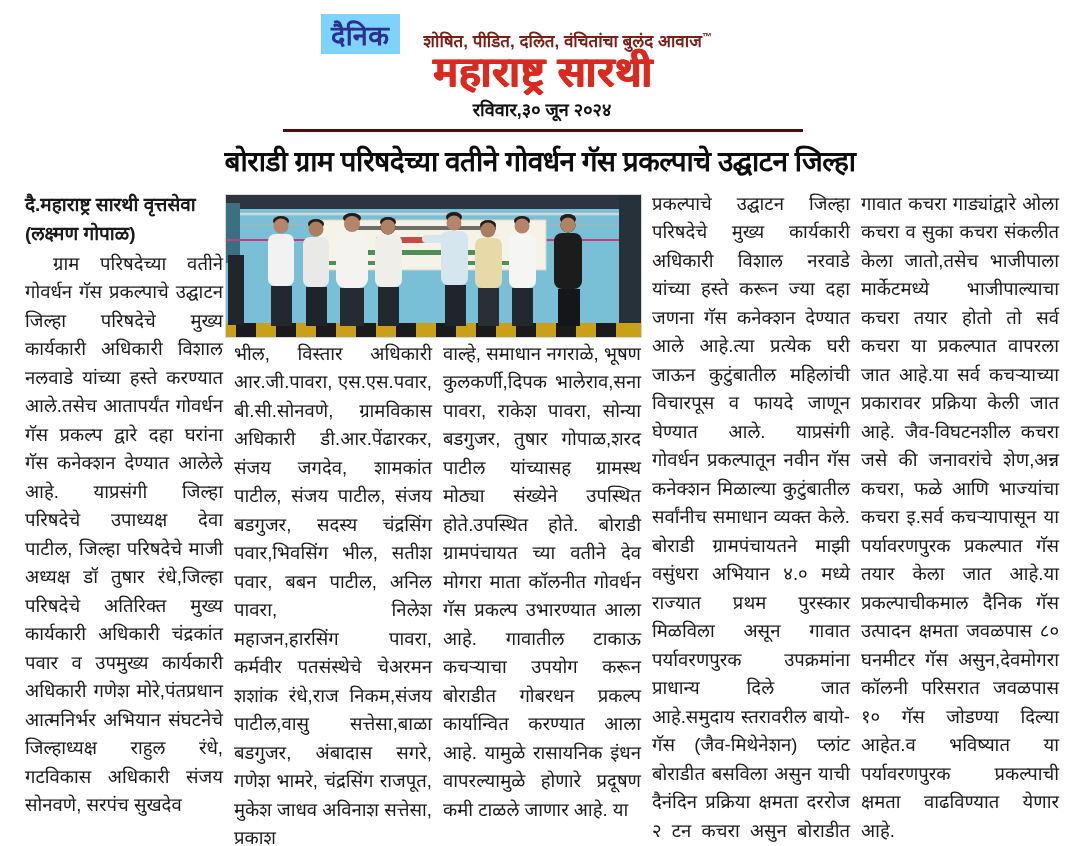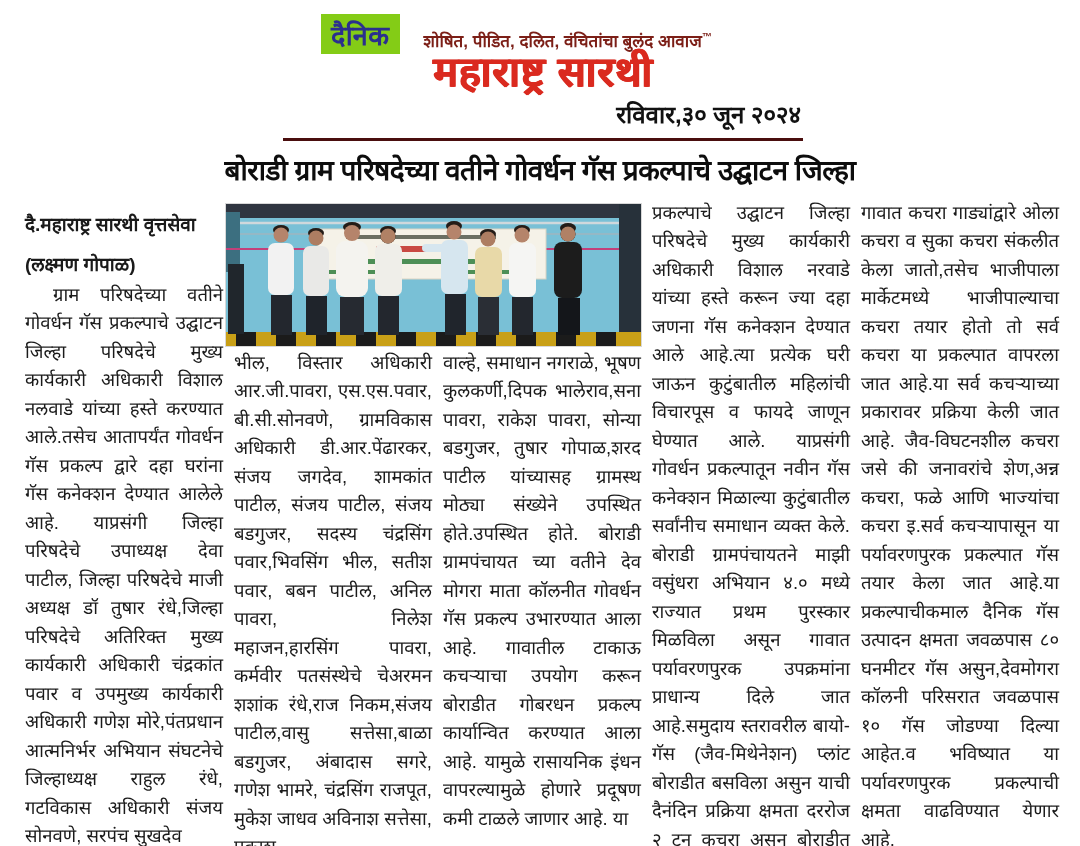--- a/index.html
+++ b/index.html
@@ -12,21 +12,21 @@
     color:#1a1a1a;
     overflow:hidden;
   }
   
   .masthead{width:520px;margin:0 auto;padding-top:14px;position:relative;left:3px;}
   .mast-row1{display:flex;align-items:flex-end;}
   .daily{
     display:inline-block;
     margin-left:38px;
     padding:2px 10px 1px;
-    background:#84cc16;
+    background:#7dd3fc;
     color:#2b2f8e;
     font-size:27px;font-weight:800;
     letter-spacing:.5px;
   }
   .tagline{
     margin-left:24px;
     padding-bottom:2px;
     color:#7c1f17;
     font-size:17px;font-weight:700;
     white-space:nowrap;
@@ -36,24 +36,24 @@
     margin-top:-2px;
     text-align:center;
     color:#da2a1f;
     font-size:41px;
     font-weight:900;
     letter-spacing:1px;
     line-height:1.0;
     text-shadow:1px 0 0 #da2a1f, -0.5px 0 0 #da2a1f;
   }
   .mast-date{
-    text-align:right;
+    text-align:center;
     padding-right:2px;
     margin-top:4px;
-    font-size:24px;font-weight:700;color:#111111;
+    font-size:18px;font-weight:700;color:#111111;
   }
   .mast-rule{height:3px;background:#4a0e0e;margin-top:8px;}
   
   .headline{
     margin:14px 30px 0;
     text-align:center;
     color:#0d0d0d;
     font-size:28px;
     font-weight:900;
     line-height:1.13;
@@ -69,21 +69,21 @@
   }
   .col{
     width:198px;
     min-height:560px;
     font-size:18.5px;
     line-height:28.5px;
     text-align:justify;
   }
   .col.pad-photo{padding-top:150px;min-height:410px;}
   .byline{margin:0 0 2px;font-weight:800;font-size:19px;line-height:29px;text-align:left;}
-  .byline div{white-space:nowrap;margin-top:11px;}
+  .byline div{white-space:nowrap;}
   .body-text{margin:0;}
   .body-text.indent{text-indent:28px;}
   
   .photo{
     position:absolute;
     left:226px;top:17px;
     width:415px;height:142px;
     background:#79c0d6;
     box-shadow:0 0 0 1px #d8d8d8;
   }

